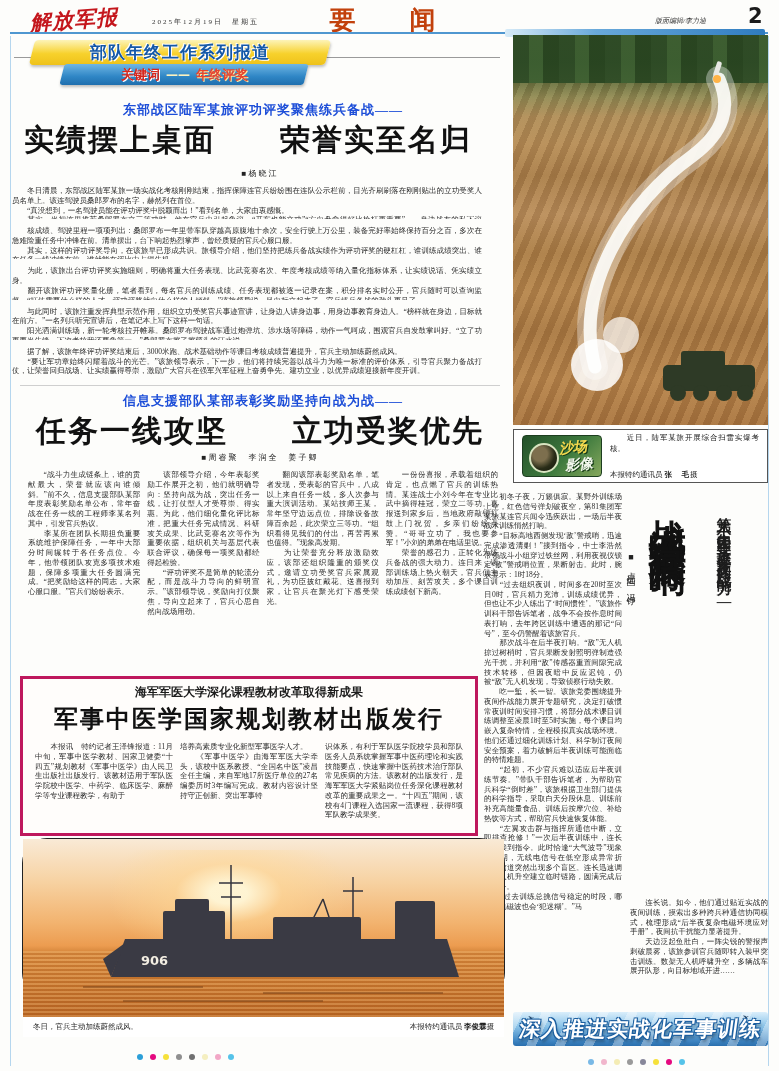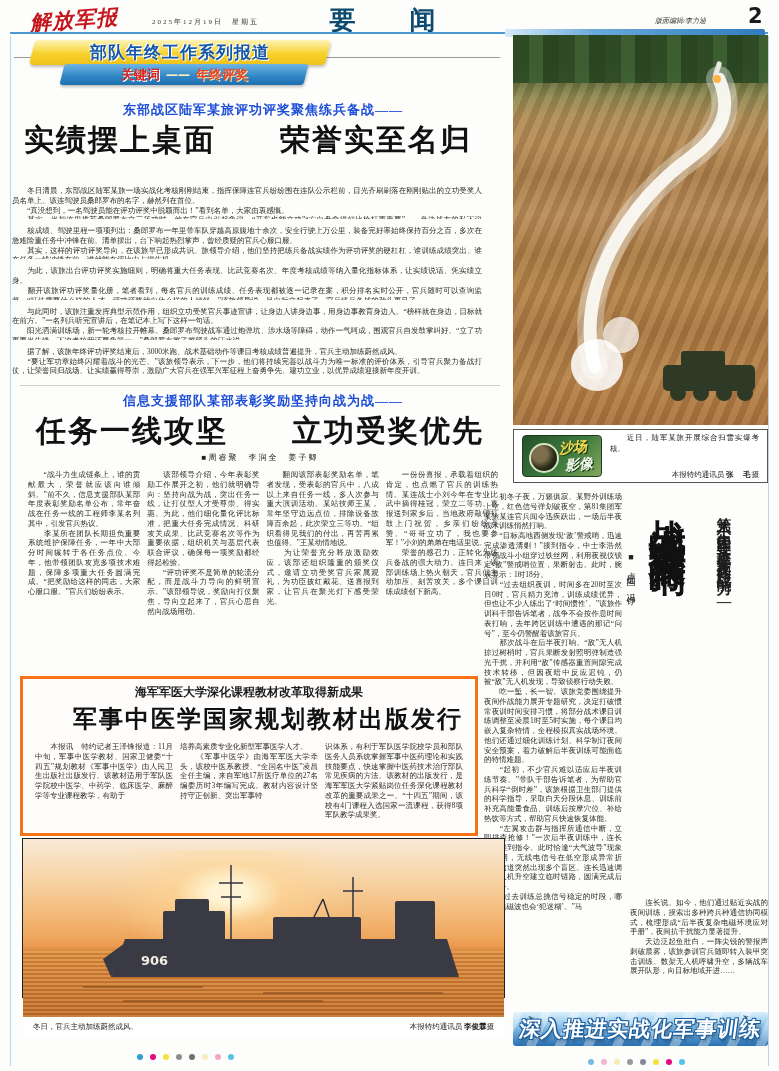--- a/index.html
+++ b/index.html
@@ -4,21 +4,21 @@
 <style>
   html,body{margin:0;padding:0;background:#e8e8e4;}
   .page{position:relative;width:779px;height:1071px;background:#fdfdfb;margin:0 auto;overflow:hidden;
         font-family:"Liberation Serif","DejaVu Serif",serif;color:#222;}
   .abs{position:absolute;}
   
   .masthead{font-family:"DejaVu Serif",serif;font-style:italic;font-weight:bold;font-size:21px;
             color:#c4161c;transform:rotate(-4deg);letter-spacing:1px;}
   .hdate{font-size:7px;letter-spacing:2px;color:#333;}
   .hsection{font-family:"DejaVu Sans","Liberation Sans",sans-serif;font-weight:900;font-size:26px;
-            letter-spacing:14px;color:#0c4a6e;}
+            letter-spacing:14px;color:#c2410c;}
   .heditor{font-size:7px;color:#333;}
   .hpagenum{font-family:"DejaVu Sans",sans-serif;font-weight:900;font-size:21px;color:#1b1b1b;}
   .toprule{height:2px;background:#4f97d0;}
   .topbar{height:8px;background:linear-gradient(90deg,#d7ebf8,#69a9da 35%,#2f7cc0);border-radius:2px;}
   .frameline{width:1px;background:#b5d6ee;}
   
   .bn1{transform:skewX(-14deg);background:linear-gradient(180deg,#fdf4b8,#f7d12c 55%,#eec21a);
        border-radius:4px;box-shadow:1px 2px 3px rgba(0,0,0,.25);display:flex;align-items:center;justify-content:center;}
   .bn1 span{transform:skewX(14deg);font-family:"DejaVu Sans",sans-serif;font-weight:900;font-size:17px;
        color:#1458a8;text-shadow:1px 1px 0 #fff,-1px -1px 0 #fff;letter-spacing:1px;}
@@ -30,23 +30,23 @@
   .kwval{color:#e8442e;font-size:13px;text-shadow:1px 1px 0 #ffe9a0;}
   .bnline{height:1px;background:#9a9a9a;}
   
   .kicker{text-align:center;font-weight:bold;font-size:13px;color:#1d4ed8;letter-spacing:1px;}
   .headline{text-align:center;font-family:"DejaVu Sans","Liberation Sans",sans-serif;font-weight:900;
             font-size:30px;color:#111;letter-spacing:2px;}
   .byline{text-align:center;font-size:8px;color:#222;letter-spacing:2px;}
   .cols{display:flex;gap:7px;}
   .col{flex:1;font-size:7.5px;line-height:1.3;text-align:justify;overflow:hidden;white-space:pre-line;color:#2a2a2a;}
   .hairline{height:1px;background:#cfcfcf;}
-  .redbox{border:3px solid #f97316;background:#fffdfb;box-sizing:border-box;padding:5px 12px 4px;}
+  .redbox{border:3px solid #be185d;background:#fffdfb;box-sizing:border-box;padding:5px 12px 4px;}
   .rb-kicker{text-align:center;font-weight:bold;font-size:12px;color:#1d1d1d;}
-  .rb-headline{text-align:right;font-family:"DejaVu Sans",sans-serif;font-weight:900;font-size:24px;
+  .rb-headline{text-align:center;font-family:"DejaVu Sans",sans-serif;font-weight:900;font-size:24px;
                color:#111;letter-spacing:2px;margin-top:2px;}
   
   .vtext{writing-mode:vertical-rl;text-orientation:upright;}
   .v-kicker{font-weight:bold;font-size:14.5px;letter-spacing:4px;color:#1d1d1d;}
   .v-headline{font-family:"DejaVu Sans",sans-serif;font-weight:900;font-size:37px;letter-spacing:5px;color:#111;}
   .v-byline{font-size:9px;letter-spacing:3px;color:#222;}
   
   .photo1{overflow:hidden;background:
      linear-gradient(180deg,#41552f 0%,#35512a 7%,#5e7040 12%,#8d8d58 16%,#b0905c 21%,#b78f5a 28%,
        #a87e4b 36%,#bb905f 46%,#aa7d47 56%,#b7874f 66%,#a87843 76%,#b8854d 88%,#a87440 100%);}
@@ -58,21 +58,21 @@
   .cap-box{background:#fff;border:1px solid #555;box-sizing:border-box;display:flex;align-items:center;gap:8px;padding:5px 8px;}
   .badge{width:78px;height:40px;border-radius:4px;flex:0 0 auto;position:relative;
      background:linear-gradient(135deg,#24512a,#3e7a3e 55%,#86a85d);border:1px solid #1d3e20;}
   .badge .lens{position:absolute;left:6px;top:7px;width:26px;height:26px;border-radius:50%;
      background:radial-gradient(circle at 35% 35%,#7d6f4e 0 30%,#2a2d18 60%,#11140a 100%);border:2px solid #d8e4c0;}
   .badge .bt{position:absolute;left:36px;top:3px;font-family:"DejaVu Sans",sans-serif;font-style:italic;
      font-weight:900;font-size:14px;color:#f5d94e;transform:rotate(-5deg);text-shadow:1px 1px 0 #143816;}
   .badge .bb{position:absolute;left:42px;top:20px;font-family:"DejaVu Sans",sans-serif;font-style:italic;
      font-weight:900;font-size:14px;color:#f2f7ec;transform:rotate(-5deg);text-shadow:1px 1px 0 #143816;}
   .capline{font-size:7.5px;line-height:1.5;text-align:justify;white-space:pre-line;}
-  .credit{font-size:7.5px;text-align:right;margin-top:16px;}
+  .credit{font-size:7.5px;text-align:left;margin-top:16px;}
   .credit b{letter-spacing:1px;}
   .photo2{box-sizing:border-box;border:1px solid #222;background:#fff;}
   .p2img{position:relative;width:100%;height:178px;overflow:hidden;
      background:linear-gradient(180deg,#f9ead6 0%,#f7d2a2 24%,#f2b36f 47%,#ec9c50 60%,#d98a3f 63%,
        #cc7a32 78%,#b96524 100%);}
   .p2sun{position:absolute;left:18%;top:6%;width:55%;height:70%;
      background:radial-gradient(ellipse at 45% 35%,rgba(255,246,214,.95) 0 9%,rgba(255,216,150,.55) 26%,rgba(255,200,120,0) 60%);}
   .p2sea{position:absolute;left:0;top:112px;width:100%;height:66px;
      background:repeating-linear-gradient(180deg,rgba(255,215,150,.25) 0 2px,rgba(150,80,20,.18) 2px 4px);}
   .p2cap{display:flex;justify-content:space-between;align-items:center;background:#fff;height:20px;
@@ -108,20 +108,21 @@
     <span>部队年终工作系列报道</span>
   </div>
   <div class="abs bn2" style="left:62px;top:64px;width:244px;height:21px;">
     <span class="kw">关键词</span>
     <span class="kwdash">——</span>
     <span class="kwval">年终评奖</span>
   </div>
 
   <div class="abs kicker" style="left:28px;top:101px;width:470px;">东部战区陆军某旅评功评奖聚焦练兵备战——</div>
   <div class="abs headline" style="left:8px;top:120px;width:480px;">实绩摆上桌面　　荣誉实至名归</div>
+  <div class="abs byline" style="left:20px;top:168px;width:480px;">■杨晓江</div>
   <div class="abs cols" style="left:12px;top:186px;width:470px;height:194px;flex-direction:column;">
     <div class="col">　　冬日清晨，东部战区陆军某旅一场实战化考核刚刚结束，指挥保障连官兵纷纷围在连队公示栏前，目光齐刷刷落在刚刚贴出的立功受奖人员名单上。该连驾驶员桑郎罗布的名字，赫然列在首位。
 　　“真没想到，一名驾驶员能在评功评奖中脱颖而出！”看到名单，大家由衷感慨。
 　　其实，当初连里推荐桑郎罗布立三等功时，他在官兵中引起争议。“开车也能立功”“方向盘拿得好比枪杆更重要”……身边战友的私下议论，像一根刺一样扎在桑郎罗布的心上。思来想去，他主动找到指导员：“把立功机会让给别的同志吧。”
 　　指导员没接茬，只是递给他一瓶水：“不着急，明天再说。”
 　　第二天，连队召开军人大会，指导员亮出一张清单，全年任务、比武竞赛、考</div>
     <div class="col">　　核成绩、驾驶里程一项项列出：桑郎罗布一年里带车队穿越高原腹地十余次，安全行驶上万公里，装备完好率始终保持百分之百，多次在急难险重任务中冲锋在前。清单摆出，台下响起热烈掌声，曾经质疑的官兵心服口服。
 　　其实，这样的评功评奖导向，在该旅早已形成共识。旅领导介绍，他们坚持把练兵备战实绩作为评功评奖的硬杠杠，谁训练成绩突出、谁在任务一线冲锋在前，谁就能在评比中占得先机。
 　　“评功评奖是面镜子，照出的是导向，立起的是标杆。”该旅领导告诉笔者，以往个别单位存在“轮流坐庄”“论资排辈”现象，一定程度上挫伤了官兵的训练热情。</div>
     <div class="col">　　为此，该旅出台评功评奖实施细则，明确将重大任务表现、比武竞赛名次、年度考核成绩等纳入量化指标体系，让实绩说话、凭实绩立身。
@@ -136,21 +137,21 @@
 
   <div class="abs hairline" style="left:20px;top:385px;width:480px;"></div>
   <div class="abs kicker" style="left:28px;top:392px;width:470px;">信息支援部队某部表彰奖励坚持向战为战——</div>
   <div class="abs headline" style="left:20px;top:411px;width:480px;">任务一线攻坚　　立功受奖优先</div>
   <div class="abs byline" style="left:20px;top:452px;width:480px;">■周睿聚　李润全　姜子卿</div>
   <div class="abs cols" style="left:28px;top:470px;width:470px;height:200px;justify-content:flex-end;">
     <div class="col">　　“战斗力生成链条上，谁的贡献最大，荣誉就应该向谁倾斜。”前不久，信息支援部队某部年度表彰奖励名单公布，常年奋战在任务一线的工程师李某名列其中，引发官兵热议。
 　　李某所在团队长期担负重要系统维护保障任务，一年中大部分时间辗转于各任务点位。今年，他带领团队攻克多项技术难题，保障多项重大任务圆满完成。“把奖励给这样的同志，大家心服口服。”官兵们纷纷表示。</div>
     <div class="col">　　该部领导介绍，今年表彰奖励工作展开之初，他们就明确导向：坚持向战为战，突出任务一线，让打仗型人才受尊崇、得实惠。为此，他们细化量化评比标准，把重大任务完成情况、科研攻关成果、比武竞赛名次等作为重要依据，组织机关与基层代表联合评议，确保每一项奖励都经得起检验。
 　　“评功评奖不是简单的轮流分配，而是战斗力导向的鲜明宣示。”该部领导说，奖励向打仗聚焦，导向立起来了，官兵心思自然向战场用劲。</div>
-    <div class="col">　　翻阅该部表彰奖励名单，笔者发现，受表彰的官兵中，八成以上来自任务一线，多人次参与重大演训活动。某站技师王某，常年坚守边远点位，排除设备故障百余起，此次荣立三等功。“组织看得见我们的付出，再苦再累也值得。”王某动情地说。
+    <div class="col">　　翻阅该部表彰奖励名单，笔者发现，受表彰的官兵中，八成以上来自任务一线，多人次参与重大演训活动。某站技师王某，常年坚守边远点位，排除设备故障百余起，此次荣立三等功。“组织看得见我们的付出，再苦再累也值得。”现象高发期。
 　　为让荣誉充分释放激励效应，该部还组织隆重的颁奖仪式，邀请立功受奖官兵家属观礼，为功臣披红戴花、送喜报到家，让官兵在聚光灯下感受荣光。</div>
     <div class="col">　　一份份喜报，承载着组织的肯定，也点燃了官兵的训练热情。某连战士小刘今年在专业比武中摘得桂冠，荣立二等功。喜报送到家乡后，当地政府敲锣打鼓上门祝贺，乡亲们纷纷点赞。“哥哥立功了，我也要参军！”小刘的弟弟在电话里说。
 　　荣誉的感召力，正转化为练兵备战的强大动力。连日来，该部训练场上热火朝天，官兵们主动加压、刻苦攻关，多个课目训练成绩创下新高。</div>
   </div>
 
   <div class="abs redbox" style="left:20px;top:676px;width:458px;height:160px;">
     <div class="rb-kicker">海军军医大学深化课程教材改革取得新成果</div>
     <div class="rb-headline">军事中医学国家规划教材出版发行</div>
     <div class="cols" style="margin-top:7px;height:88px;">
       <div class="col">　　本报讯　特约记者王泽锋报道：11月中旬，军事中医学教材、国家卫健委“十四五”规划教材《军事中医学》由人民卫生出版社出版发行。该教材适用于军队医学院校中医学、中药学、临床医学、麻醉学等专业课程教学，有助于</div>
@@ -203,21 +204,21 @@
 　　吃一堑，长一智。该旅党委围绕提升夜间作战能力展开专题研究，决定打破惯常夜训时间安排习惯，将部分战术课目训练调整至凌晨1时至5时实施，每个课目均嵌入复杂特情，全程模拟真实战场环境。他们还通过细化训练计划、科学制订夜间安全预案，着力破解后半夜训练可能面临的特情难题。
 　　“起初，不少官兵难以适应后半夜训练节奏。”带队干部告诉笔者，为帮助官兵科学“倒时差”，该旅根据卫生部门提供的科学指导，采取白天分段休息、训练前补充高能量食品、训练后按摩穴位、补给热饮等方式，帮助官兵快速恢复体能。
 　　“左翼攻击群与指挥所通信中断，立即排查抢修！”一次后半夜训练中，连长突然接到指令。此时恰逢“大气波导”现象高发期，无线电信号在低空形成异常折射，信道突然出现多个盲区。连长迅速调动无人机升空建立临时链路，圆满完成后续任务。
 　　“过去训练总挑信号稳定的时段，哪知道电磁波也会‘犯迷糊’。”马</div>
   <div class="abs vtext v-kicker" style="left:714px;top:505px;height:350px;">第八十一集团军某旅提升夜间作战能力——</div>
   <div class="abs vtext v-headline" style="left:642px;top:490px;height:392px;">战术训练在凌晨打响</div>
   <div class="abs vtext v-byline" style="left:624px;top:552px;height:130px;">■卢远国　冯铮</div>
   <div class="abs col" style="left:630px;top:898px;width:138px;height:112px;">　　连长说。如今，他们通过贴近实战的夜间训练，摸索出多种跨兵种通信协同模式，梳理形成“后半夜复杂电磁环境应对手册”，夜间抗干扰能力显著提升。
 　　天边泛起鱼肚白，一阵尖锐的警报声刺破晨雾，该旅参训官兵随即转入装甲突击训练。数架无人机呼啸升空，多辆战车展开队形，向目标地域开进……</div>
 
-  <div class="abs photo2" style="left:22px;top:838px;width:483px;height:160px;">
+  <div class="abs photo2" style="left:22px;top:838px;width:483px;height:160px;border-radius:25px;">
     <div class="p2img">
       <div class="p2sun"></div>
       <div class="p2sea"></div>
       <svg width="483" height="178" style="position:absolute;left:0;top:0;">
         <g stroke="#33333c" stroke-width="1.5" fill="none">
           <line x1="208" y1="100" x2="208" y2="26"></line>
             <line x1="196" y1="44" x2="220" y2="44"></line>
             <line x1="198" y1="58" x2="218" y2="58"></line>
           <line x1="330" y1="98" x2="330" y2="38"></line>
             <line x1="320" y1="52" x2="340" y2="52"></line>

